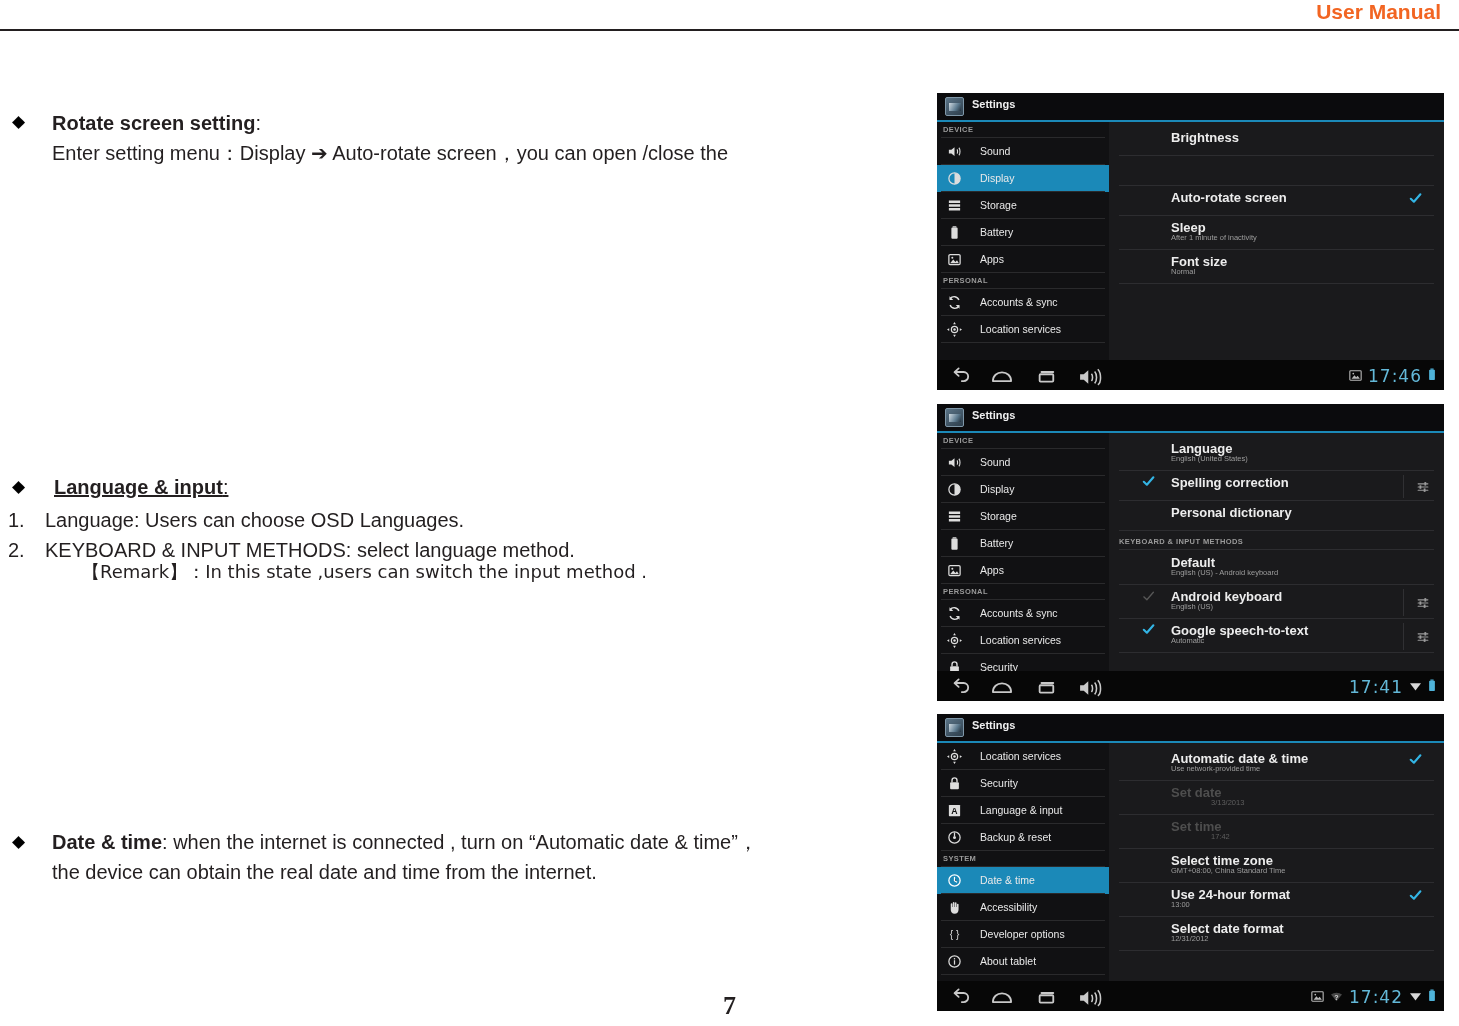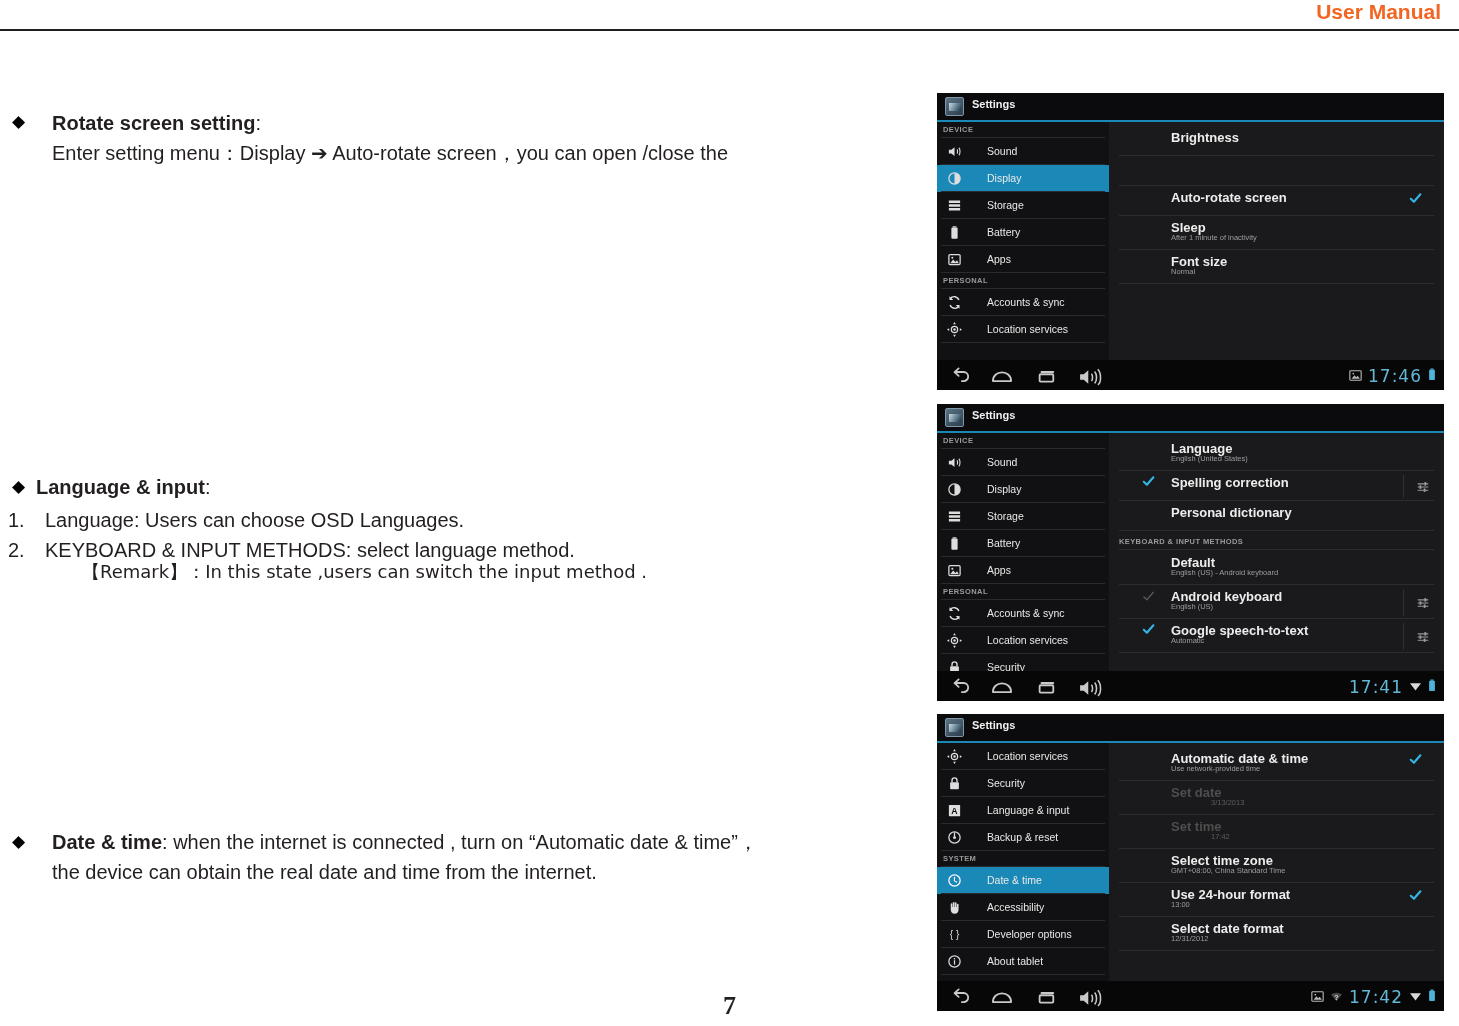--- a/index.html
+++ b/index.html
@@ -47,21 +47,21 @@
   }
 
   
   #sec-display{left:0;top:28px;}
   #sec-display .bullet{top:33px;}
   #sec-display .lines{position:absolute;left:52px;top:28px;}
 
   
   #sec-language{left:0;top:420px;}
   #sec-language .bullet{top:6px;}
-  #sec-language .hd{position:absolute;left:36px;top:0px;}
+  #sec-language .hd{position:absolute;left:54px;top:0px;text-decoration:underline;}
   #sec-language .item1{position:absolute;left:45px;top:33px;}
   #sec-language .item2{position:absolute;left:45px;top:63px;}
   #sec-language .item3{position:absolute;left:82px;top:85px;}
   #sec-language .n1{top:33px;}
   #sec-language .n2{top:63px;}
   .cjk{font-family:"DejaVu Sans", sans-serif;font-size:18px;}
 
   
   #sec-date{left:0;top:775px;}
   #sec-date .bullet{top:6px;}
@@ -129,21 +129,21 @@
     font-size:7.5px;font-weight:bold;color:#9a9a9a;letter-spacing:.4px;
   }
   .srow{
     position:absolute;left:0;width:172px;height:27px;
   }
   .srow.sel{background:#1b89b8;}
   .srow .ico{
     position:absolute;left:10px;top:6px;width:15px;height:15px;
   }
   .srow .lbl{
-    position:absolute;left:50px;top:7px;
+    position:absolute;left:43px;top:7px;
     font-size:10.5px;color:#e9e9e9;white-space:nowrap;text-align:center;
   }
 
   .content{
     position:absolute;left:172px;top:0;width:335px;height:238px;
     background:#1a1a1c;
   }
   .crow{position:absolute;left:0;width:335px;}
   .crow .ctitle{
     position:absolute;left:62px;top:0;

